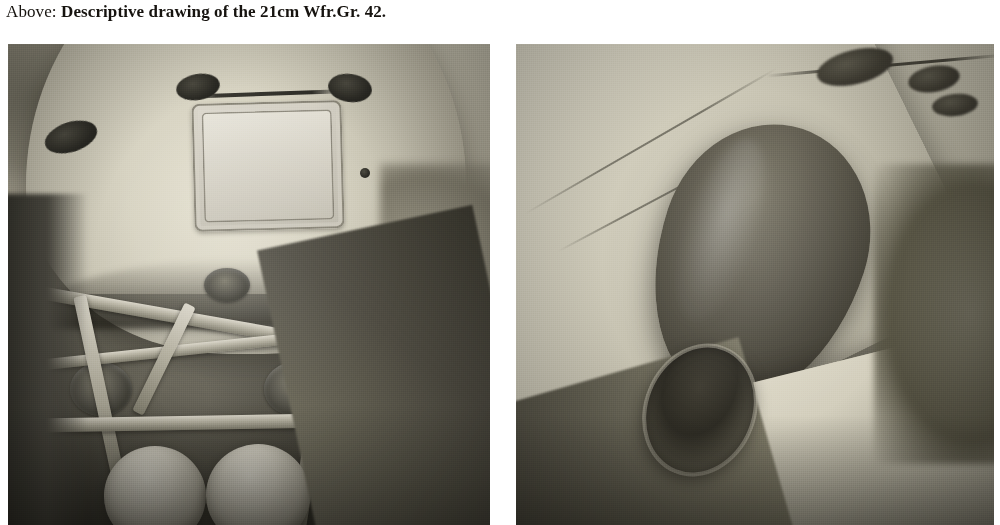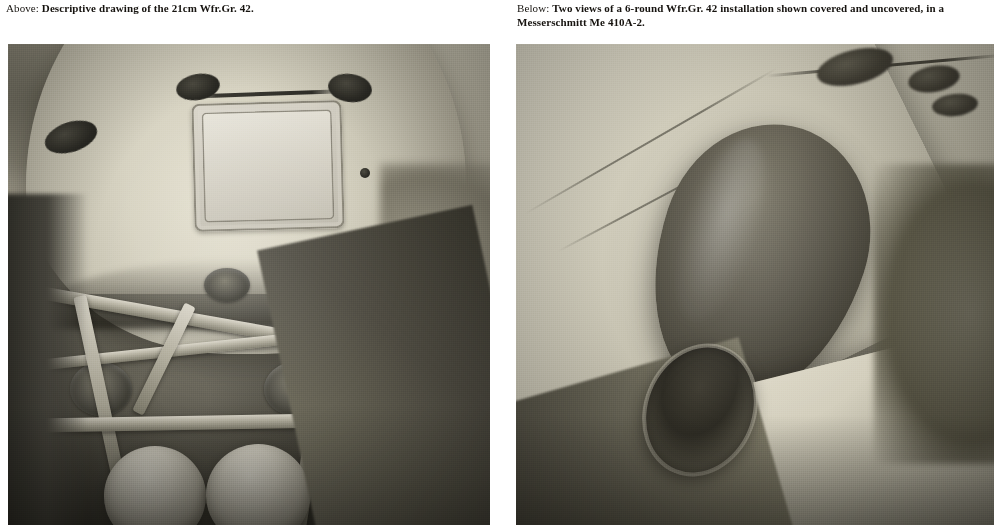--- a/index.html
+++ b/index.html
@@ -17,21 +17,21 @@
     position: relative;
     width: 1000px;
     height: 525px;
     background: #ffffff;
   }
 
   
   .caption {
     position: absolute;
     font-family: "Liberation Serif", serif;
-    font-size: 11px;
+    font-size: 17px;
     line-height: 1.30;
     color: #16130f;
     letter-spacing: 0.1px;
   }
   .caption .lead {
     font-weight: normal;
   }
   .caption .body {
     font-weight: bold;
   }
@@ -346,23 +346,20 @@
 </style>
 </head>
 <body>
 
 <div class="page">
 
   <div class="caption caption-left">
     <span class="lead">Above: </span><span class="body">Descriptive drawing of the 21cm Wfr.Gr. 42.</span>
   </div>
 
-  <div class="caption caption-right">
-    <span class="lead">Below: </span><span class="body">Two views of a 6-round Wfr.Gr. 42 installation shown covered and uncovered, in a Messerschmitt Me 410A-2.</span>
-  </div>
 
   <div class="photo photo-left">
     <div class="lp-base"></div>
     <div class="lp-topleft"></div>
     <div class="lp-belly"></div>
     <div class="lp-scribe"></div>
     <div class="lp-panel">
       <div class="lp-panel-inner"></div>
     </div>
     <div class="lp-spot s1"></div>

